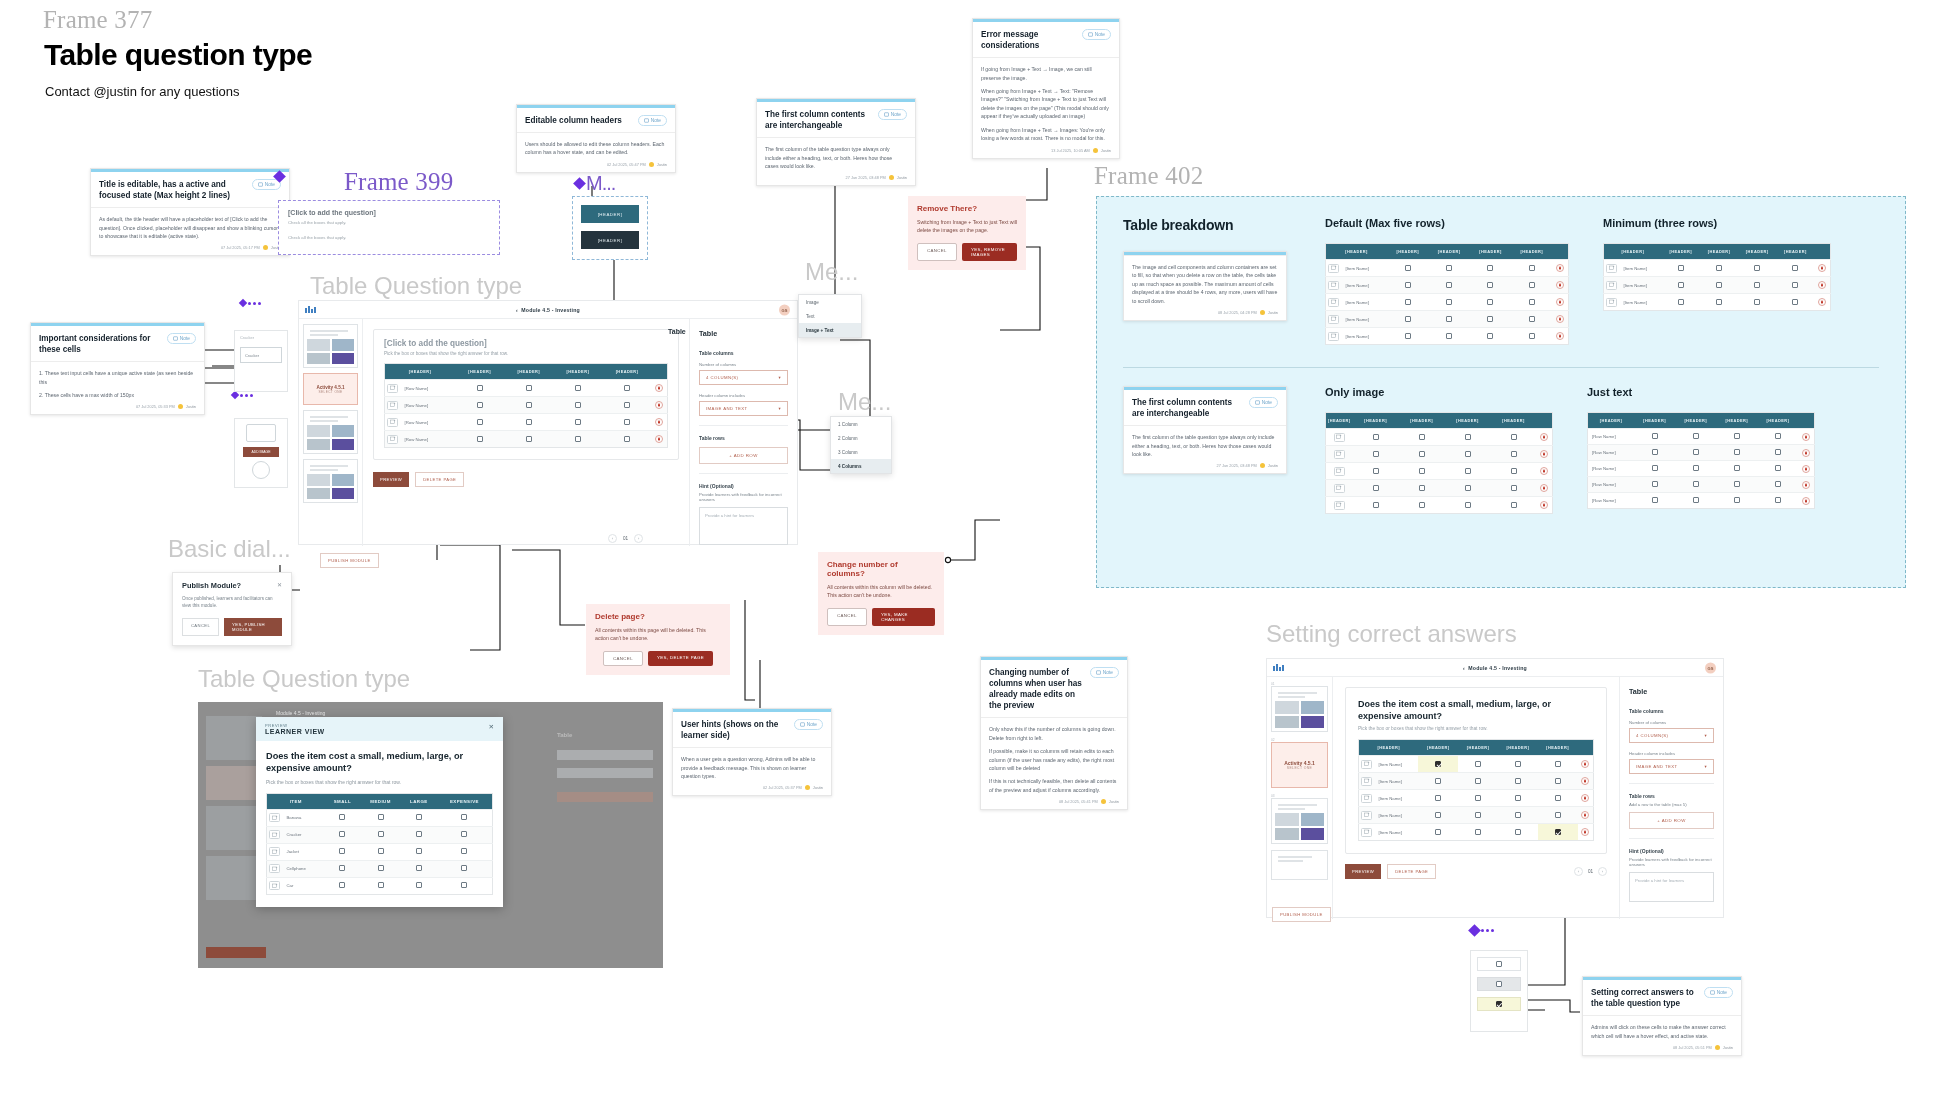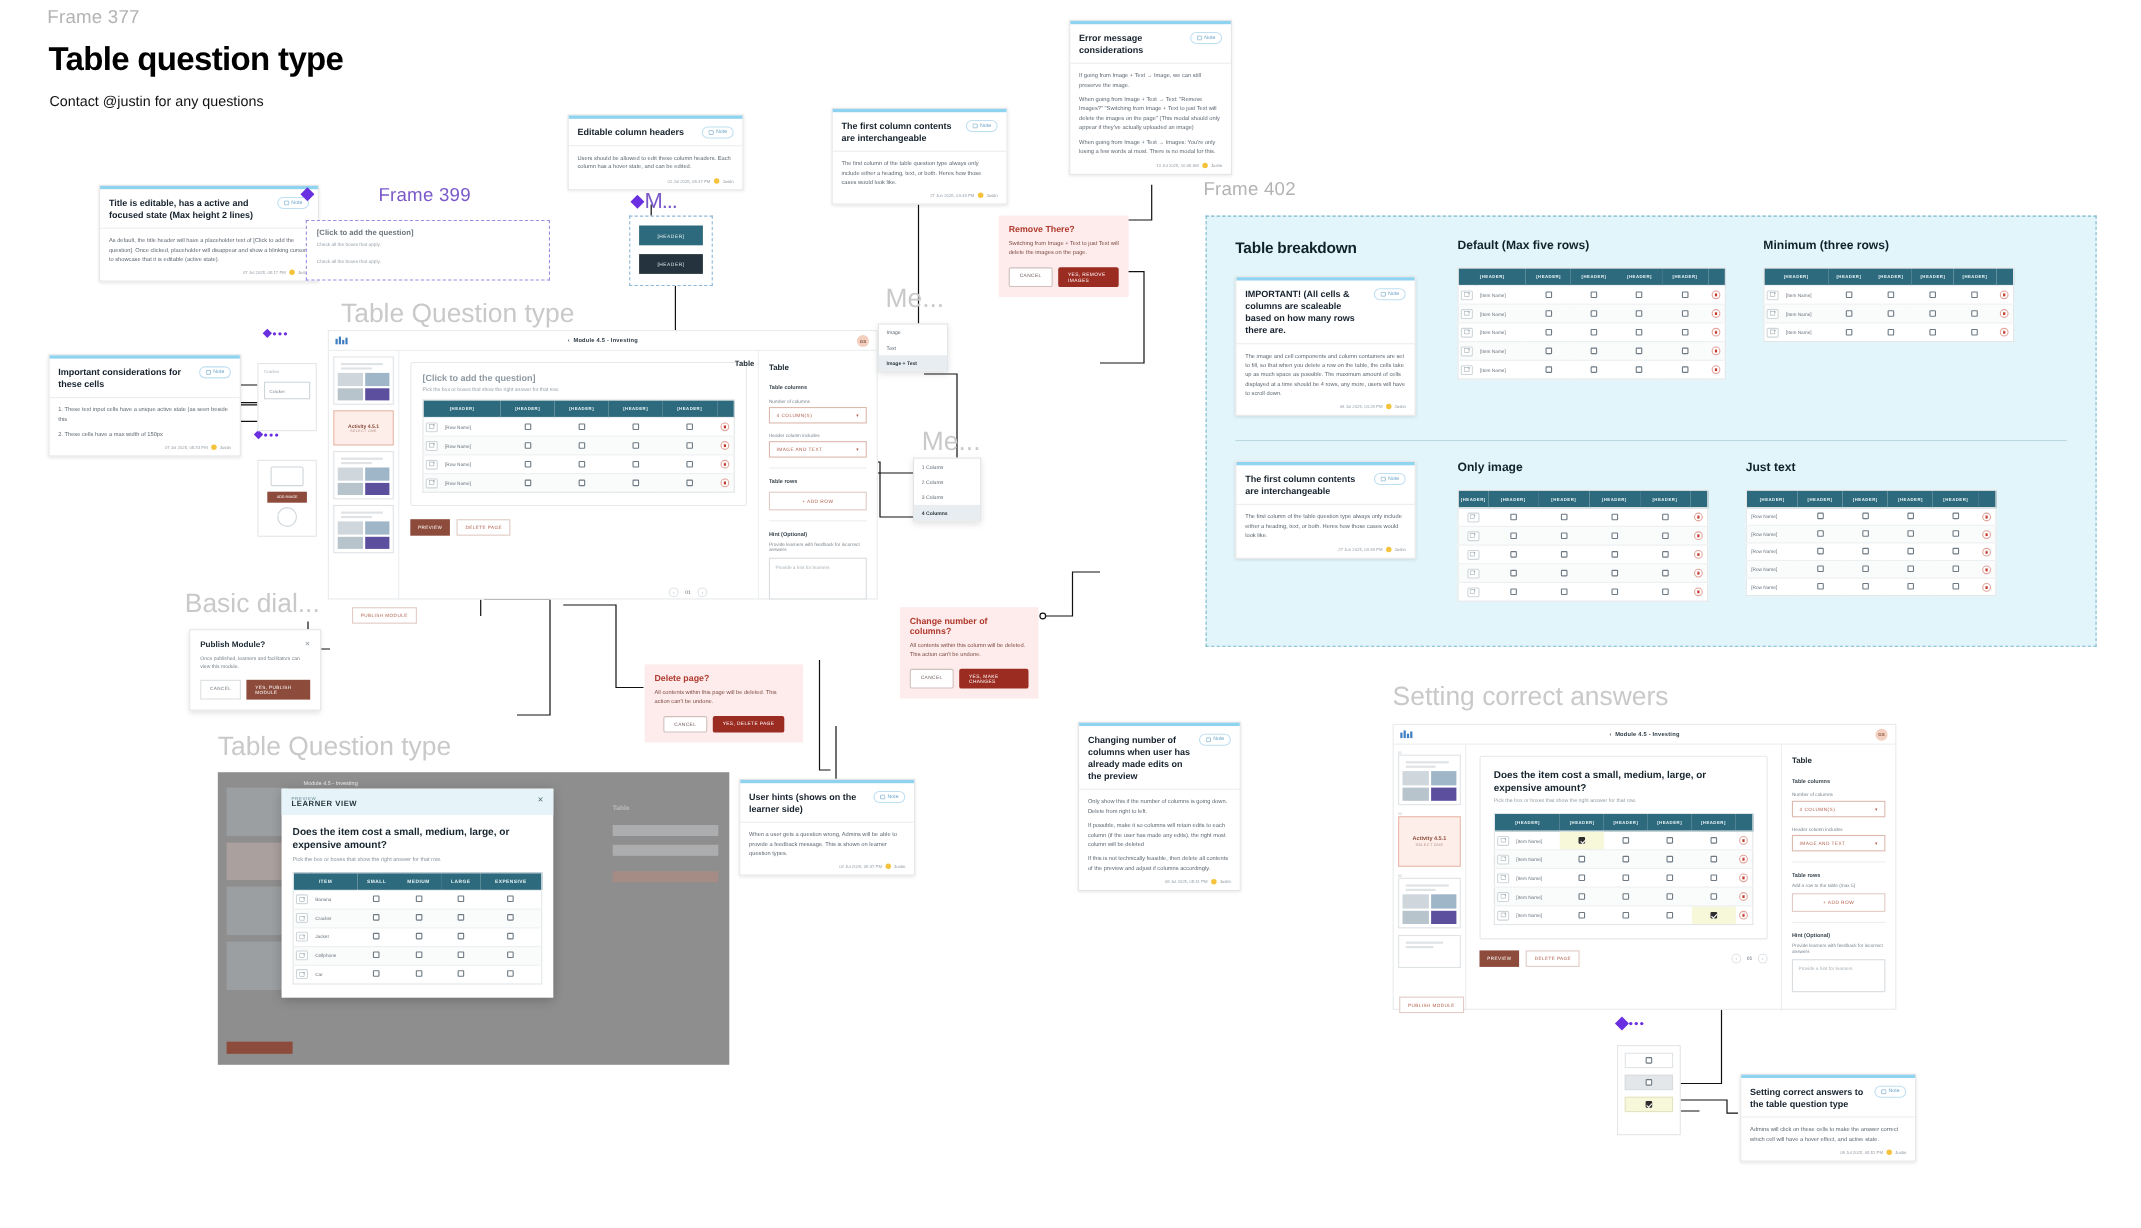--- a/index.html
+++ b/index.html
@@ -5,21 +5,21 @@
   * { box-sizing: border-box; margin:0; padding:0; }
   html,body { background:#ffffff; }
   body {
     width:1946px; height:1116px; position:relative; overflow:hidden;
     font-family:"Liberation Sans", sans-serif; color:#1a1a1a;
   }
   .abs { position:absolute; }
 
   
   .frame-label { color:#b3b3b3; font-size:21px; font-weight:400; letter-spacing:.2px; }
-  .frame-label.lg { font-size:17px; }
+  .frame-label.lg { font-size:25px;font-family:Liberation Serif, serif; }
   .page-title { font-size:30px; font-weight:700; letter-spacing:-.6px; color:#000; }
   .page-sub { font-size:13px; color:#111; }
   .section-ghost { color:#c9c9c9; font-size:24px; font-weight:400; }
 
   
   .note { background:#fff; border:1px solid #e6e6e6; box-shadow:0 1px 3px rgba(0,0,0,.10); }
   .note .bar { height:3px; background:#8ed3ef; }
   .note .hd { display:flex; align-items:flex-start; justify-content:space-between; gap:6px;
               padding:7px 8px 6px 8px; }
   .note .hd h4 { font-size:8.2px; font-weight:700; line-height:1.35; color:#14202b; }
@@ -216,21 +216,21 @@
   <div class="bd">
     <p>As default, the title header will have a placeholder text of [Click to add the question]. Once clicked, placeholder will disappear and show a blinking cursor to showcase that it is editable (active state).</p>
     <div class="meta">
       <span>07 Jul 2025, 05:17 PM</span>
       <span class="dot"></span>
       <span class="who">Justin</span>
     </div>
   </div>
 </div>
 
-<div class="abs note" style="left:44px; top:322px; width:175px;">
+<div class="abs note" style="left:30px; top:322px; width:175px;">
   <div class="bar"></div>
   <div class="hd">
     <h4>Important considerations for these cells</h4>
     <span class="pill">
       <svg viewBox="0 0 10 10">
           <rect x="1" y="1.5" width="8" height="7" rx="1" fill="none" stroke="#6ba3c9" stroke-width="1.2"></rect>
         </svg>
       <span>Note</span>
     </span>
   </div>
@@ -675,29 +675,20 @@
   <div class="frame-label lg">Frame 402</div>
 </div>
 <div class="abs f402" style="left:1096px; top:196px; width:810px; height:392px;">
   <div style="padding:20px 26px;">
     <div style="display:flex; gap:34px;">
 
       <div style="width:168px;">
         <h2>Table breakdown</h2>
         <div class="note" style="margin-top:18px; width:164px;">
           <div class="bar"></div>
-          <div class="hd">
-            <h4>IMPORTANT! (All cells &amp; columns are scaleable based on how many rows there are.</h4>
-            <span class="pill">
-              <svg viewBox="0 0 10 10">
-                  <rect x="1" y="1.5" width="8" height="7" rx="1" fill="none" stroke="#6ba3c9" stroke-width="1.2"></rect>
-                </svg>
-              <span>Note</span>
-            </span>
-          </div>
           <div class="bd">
             <p>The image and cell components and column containers are set to fill, so that when you delete a row on the table, the cells take up as much space as possible. The maximum amount of cells displayed at a time should be 4 rows, any more, users will have to scroll down.</p>
             <div class="meta">
               <span>08 Jul 2025, 04:28 PM</span>
               <span class="dot"></span>
               <span class="who">Justin</span>
             </div>
           </div>
         </div>
       </div>

